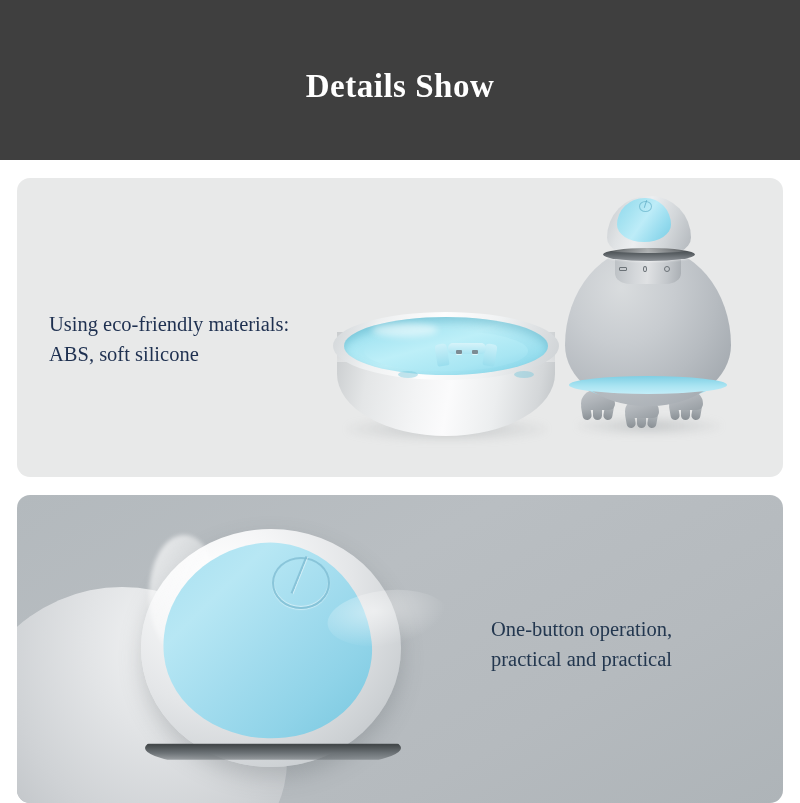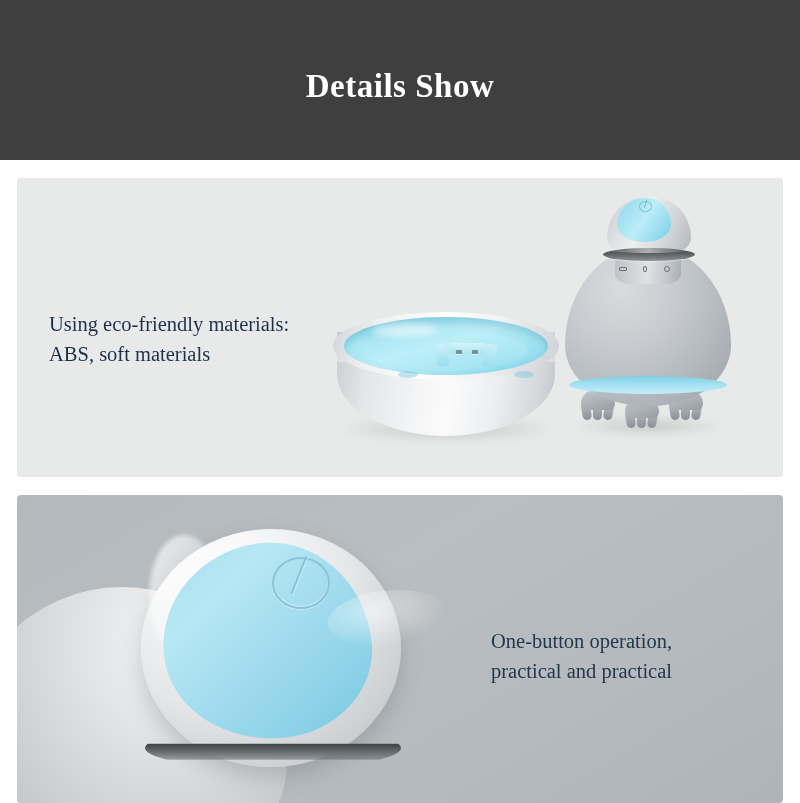--- a/index.html
+++ b/index.html
@@ -24,21 +24,21 @@
     font-weight:bold;
     font-size:33px;
     letter-spacing:.5px;
     line-height:1;
     margin-top:12px;
   }
 
   
   .panel{
     position:absolute;
-    border-radius:4px;
+    border-radius:13px;
     overflow:hidden;
     text-decoration:underline;
   }
   .panel-one{
     left:17px; top:178px; width:766px; height:299px;
     background:#e8e9e9;
   }
   .panel-two{
     left:17px; top:495px; width:766px; height:308px;
     background:linear-gradient(150deg,#b3b9bd 0%,#b9bec2 38%,#b5babe 70%,#aeb4b8 100%);
@@ -47,21 +47,21 @@
   
   .caption{
     position:absolute;
     color:#1e3050;
     font-family:"Liberation Serif", serif;
     font-size:20.5px;
     line-height:30px;
     white-space:nowrap;
   }
   .caption-one{ left:32px; top:131px; }
-  .caption-two{ left:474px; top:119px; color:#23374f;margin-top:12px; }
+  .caption-two{ left:474px; top:119px; color:#23374f; }
 
   
   .art1{ position:absolute; left:0; top:0; width:766px; height:299px; }
 
   
   .bowl{ position:absolute; left:316px; top:134px; width:226px; height:130px; }
   .bowl-shadow{
     position:absolute; left:14px; top:104px; width:200px; height:26px;
     background:radial-gradient(ellipse at 50% 50%, rgba(120,126,130,.33) 0%, rgba(150,155,158,.12) 55%, rgba(232,233,233,0) 78%);
     filter:blur(3px);
@@ -338,21 +338,21 @@
       </div>
       <div class="indicator ind-3">
         <div class="ind-ring"></div>
       </div>
     </div>
 
   </div>
 
   <div class="caption caption-one">
     <div>Using eco-friendly materials:</div>
-    <div>ABS, soft materials</div>
+    <div>ABS, soft silicone</div>
   </div>
 </div>
 
 <div class="panel panel-two">
 
   <div class="art2">
     <div class="macro-body"></div>
     <div class="macro-dome"></div>
     <div class="macro-rim-gloss"></div>
     <div class="macro-blue">

